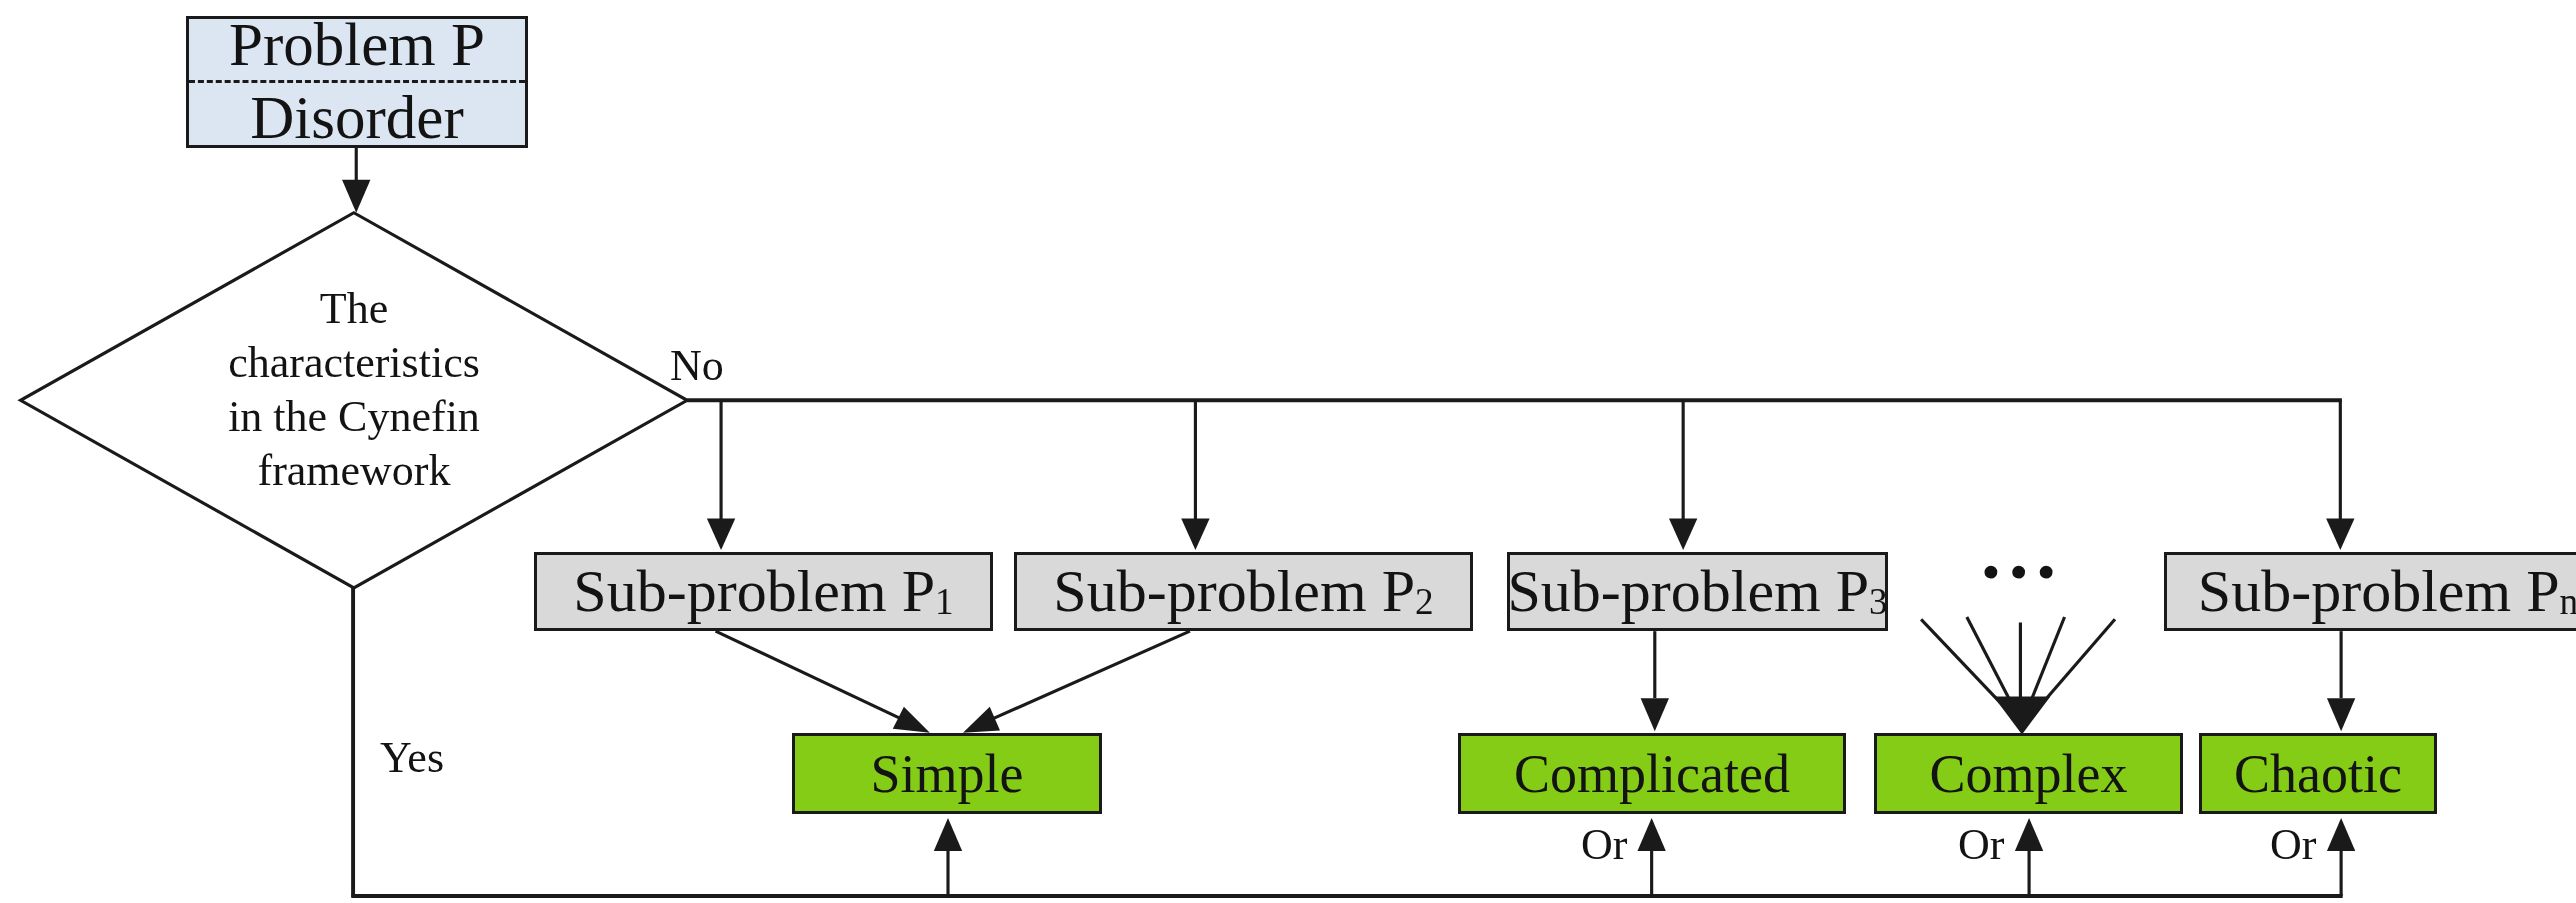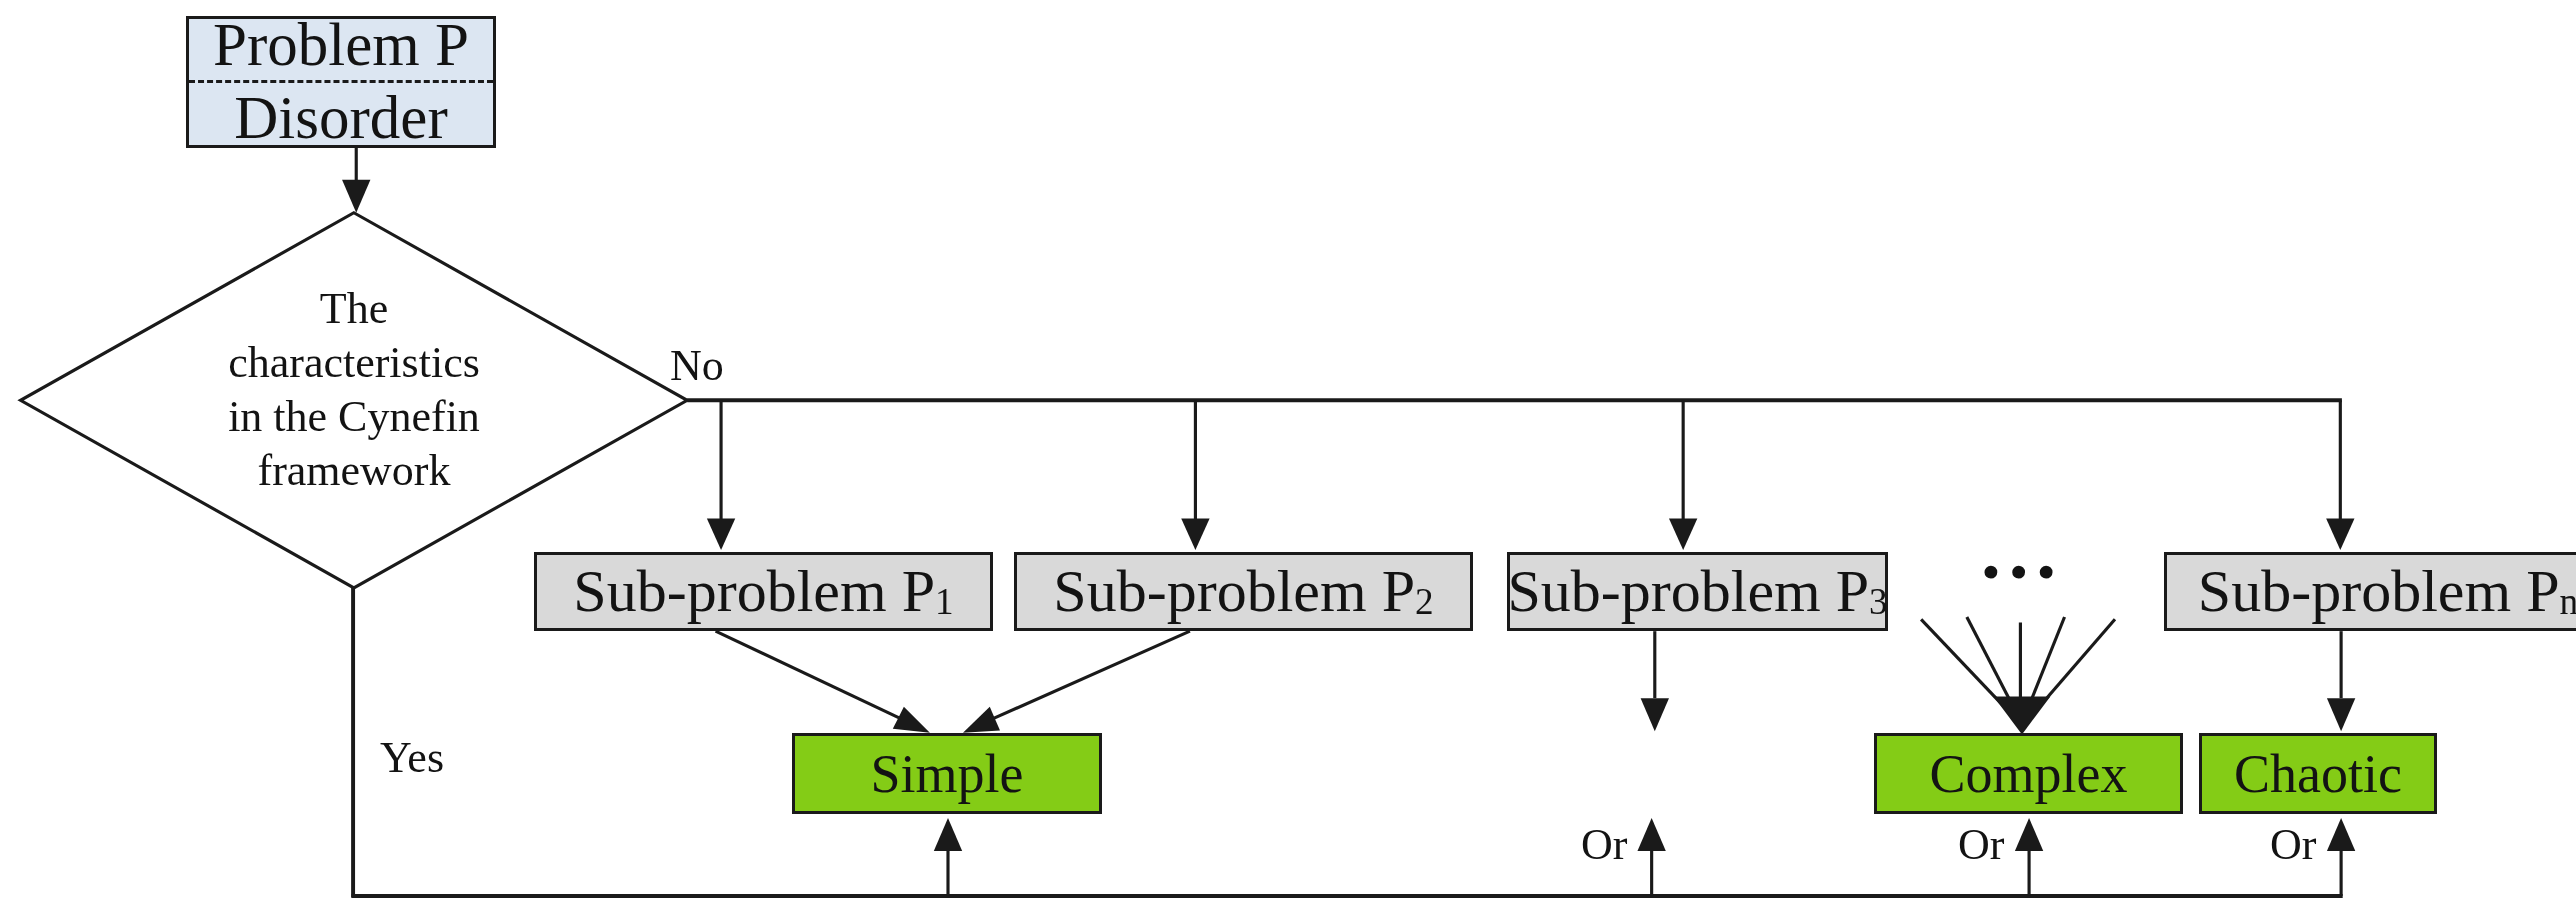--- a/index.html
+++ b/index.html
@@ -1,21 +1,21 @@
 <!DOCTYPE html>
 <html style="font-size:12.6px"><head>
 <meta charset="utf-8">
 <style>
   html,body{margin:0;padding:0;background:#ffffff;}
   #stage{position:relative;width:2576px;height:903px;background:#ffffff;overflow:hidden;
          font-family:"Liberation Serif", serif;color:#131313;}
   #wires{position:absolute;left:0;top:0;z-index:0;}
   .box{position:absolute;box-sizing:border-box;border:3.9px solid #1a1a1a;display:flex;
        align-items:center;justify-content:center;z-index:2;white-space:nowrap;}
-  .start-box{left:186px;top:15.8px;width:310px;height:132px;background:#dce6f2;
+  .start-box{left:186px;top:15.8px;width:342px;height:132px;background:#dce6f2;
              flex-direction:column;font-size:61px;padding:0;}
   .start-row{flex:1;width:100%;display:flex;align-items:center;justify-content:center;box-sizing:border-box;}
   .start-row.top{border-bottom:3.2px dashed #1a1a1a;}
   .gray-box{background:#d9d9d9;font-size:60px;height:79px;top:552px;margin-left:48px;}
   .gray-box sub{font-size:0.62em;line-height:0;vertical-align:-0.08em;}
   .yellow-box{background:#84cc16;font-size:54px;height:81px;top:733px;}
   .diamond-text{position:absolute;left:78px;top:282px;width:552px;z-index:2;text-align:center;
                 font-size:44px;line-height:54px;}
   .lbl{position:absolute;z-index:2;font-size:44px;line-height:1;}
   .dots{position:absolute;left:1964px;top:512px;width:117px;z-index:2;text-align:center;
@@ -103,20 +103,23 @@
   <div class="box gray-box" style="left:1459px;width:381px;">
     <span><span>Sub-problem P</span><sub>3</sub></span>
   </div>
   <div class="box gray-box" style="left:2116px;width:448px;">
     <span><span>Sub-problem P</span><sub>n</sub></span>
   </div>
 
   <div class="box yellow-box" style="left:792px;width:310px;">
     <span>Simple</span>
   </div>
+  <div class="box yellow-box" style="left:1458px;width:388px;">
+    <span>Complicated</span>
+  </div>
   <div class="box yellow-box" style="left:1874px;width:309px;">
     <span>Complex</span>
   </div>
   <div class="box yellow-box" style="left:2199px;width:238px;">
     <span>Chaotic</span>
   </div>
 
 </div>
 
 

